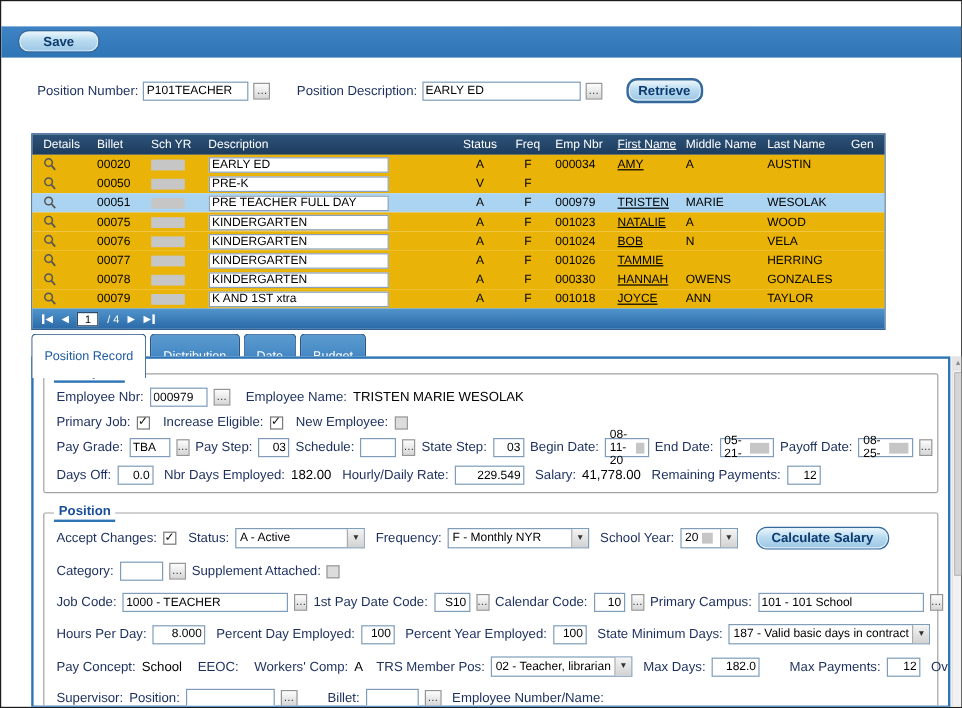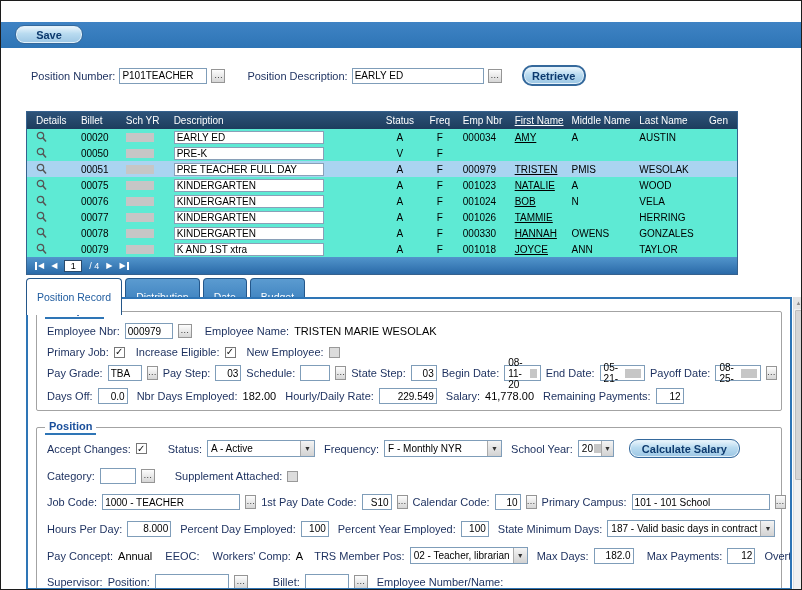--- a/index.html
+++ b/index.html
@@ -10,37 +10,37 @@
   
   .topbar { position:absolute; left:0; top:0; width:800px; height:21px; background:#1a3e7e; color:#fff; }
   .crumb { position:absolute; left:13px; top:4px; font-size:11px; font-weight:bold; }
   .timer { position:absolute; left:493px; top:4px; font-size:11px; font-weight:bold; }
   .savebar { position:absolute; left:0; top:21px; width:800px; height:26px; background:linear-gradient(#3f83c4,#2e75b6); }
 
   .btn { display:inline-flex; align-items:center; justify-content:center; border:1px solid #35699c; border-radius:9px;
          background:linear-gradient(#eef7fd,#b9dbf0 45%,#9cc6e4); color:#0d3a6e; font-weight:bold; font-size:11px;
          box-shadow:inset 0 0 0 1px #e3f1fa; cursor:default; }
   .save-btn { position:absolute; left:14px; top:3px; width:68px; height:19px; }
-  .retrieve-btn { width:64px; height:21px; border-width:2px; margin-left:16px;border-radius:10px; }
+  .retrieve-btn { width:64px; height:21px; border-width:2px; margin-left:16px; }
 
   
   .retrieve-row { position:absolute; left:30px; top:64px; display:flex; align-items:center; gap:4px; font-size:11px; }
   .lbl { color:#1b2f5e; font-size:11px; white-space:nowrap; }
   .val { color:#000; font-size:11px; white-space:nowrap; }
   input.fld { height:16px; border:1px solid #7f9db9; font-family:"Liberation Sans",sans-serif; font-size:10px; padding:0 2px; background:#fff; color:#000; }
   input.fld.num { text-align:right; }
   .dots { width:14px; height:14px; border:1px solid #959595; background:linear-gradient(#fdfdfd,#d6d6d6); font-size:9px; line-height:8px;
           display:inline-flex; align-items:flex-start; justify-content:center; color:#333; padding-top:1px; }
   .sp14 { width:14px; }
 
   
   .grid { position:absolute; left:25px; top:110px; width:712px; border:1px solid #35618e; font-size:10px; }
   .ghead, .grow { display:flex; align-items:center; }
   .ghead { background:linear-gradient(#2d5379,#1d3c5d); color:#fff; height:17px; }
-  .grow { height:16px; background:#5eead4; color:#000; }
+  .grow { height:16px; background:#eab308; color:#000; }
   .grow.sel { background:#aad4f1; }
   .cell { padding-left:4px; overflow:hidden; white-space:nowrap; height:100%; display:flex; align-items:center; }
   .c-det{width:50px; padding-left:9px;} .c-bil{width:45px;} .c-sch{width:48px;} .c-desc{width:210px;}
   .c-sta{width:42px; justify-content:center; padding-left:0;} .c-frq{width:38px; justify-content:center; padding-left:0;}
   .c-emp{width:52px;} .c-fst{width:57px;text-decoration:underline;} .c-mid{width:68px;} .c-lst{width:70px;} .c-gen{width:32px;}
   .descbox { display:inline-block; width:150px; height:13px; border:1px solid #8aa0b8; background:#fff; padding:0 2px; overflow:hidden; line-height:11px; }
   .redact { display:inline-block; background:#c6c6c6; height:9px; }
   .mag svg { display:block; }
   .pager { height:17px; background:linear-gradient(#5295cc,#2a6aa8); display:flex; align-items:center; gap:7px; padding:0 8px; color:#fff; }
   .pgi { font-size:8px; color:#fff; line-height:1; cursor:default; }
@@ -173,21 +173,21 @@
       <div class="cell c-sch">
           <span class="redact" style="width:28px"></span>
         </div>
       <div class="cell c-desc">
           <span class="descbox">PRE TEACHER FULL DAY</span>
         </div>
       <div class="cell c-sta">A</div>
       <div class="cell c-frq">F</div>
       <div class="cell c-emp">000979</div>
       <div class="cell c-fst">TRISTEN</div>
-      <div class="cell c-mid">PMIS</div>
+      <div class="cell c-mid">MARIE</div>
       <div class="cell c-lst">WESOLAK</div>
       <div class="cell c-gen"></div>
     </div>
 
     <div class="grow">
       <div class="cell c-det">
           <span class="mag">
             <svg width="11" height="12" viewBox="0 0 11 12">
               <circle cx="4.5" cy="4.5" r="3.2" fill="none" stroke="#555" stroke-width="1.2"></circle>
               <line x1="7" y1="7" x2="10" y2="10.5" stroke="#555" stroke-width="1.5"></line>
@@ -391,44 +391,44 @@
         <input class="fld num" style="width: 28px;" value="12">
       </div>
     </div>
 
     <div class="groupbox" style="margin-top:16px; height:220px;">
       <span class="legend">Position</span>
 
       <div class="frow" style="margin-bottom:10px">
         <span class="lbl">Accept Changes:</span>
         <span class="cb on">✓</span>
-        <span class="lbl" style="margin-left:16px">Status:</span>
+        <span class="lbl" style="margin-left:5px">Status:</span>
         <span class="selbox" style="width:108px">
             <span class="txt">A - Active</span>
             <span class="selarrow">▼</span>
           </span>
         <span class="lbl" style="margin-left:4px">Frequency:</span>
         <span class="selbox" style="width:118px">
             <span class="txt">F - Monthly NYR</span>
             <span class="selarrow">▼</span>
           </span>
         <span class="lbl" style="margin-left:4px">School Year:</span>
-        <span class="selbox" style="width:36px">
+        <span class="selbox" style="width:48px">
             <span class="txt">20</span>
             <span class="redact" style="width:9px"></span>
             <span class="selarrow">▼</span>
           </span>
         <button class="btn calc-btn">Calculate Salary</button>
       </div>
 
       <div class="frow" style="margin-bottom:10px">
         <span class="lbl">Category:</span>
         <input class="fld" style="width: 36px;" value="">
         <button class="dots">…</button>
-        <span class="lbl" style="margin-left:15px">Supplement Attached:</span>
+        <span class="lbl" style="margin-left:0">Supplement Attached:</span>
         <span class="cb dis"></span>
       </div>
 
       <div class="frow" style="margin-bottom:10px">
         <span class="lbl">Job Code:</span>
         <input class="fld" style="width: 168px;" value="1000 - TEACHER">
         <button class="dots">…</button>
         <span class="lbl">1st Pay Date Code:</span>
         <input class="fld num" style="width: 30px;" value="S10">
         <button class="dots">…</button>
@@ -451,32 +451,32 @@
         <input class="fld num" style="width: 28px;" value="100">
         <span class="lbl" style="margin-left:4px">State Minimum Days:</span>
         <span class="selbox" style="width:186px">
             <span class="txt">187 - Valid basic days in contract</span>
             <span class="selarrow">▼</span>
           </span>
       </div>
 
       <div class="frow" style="margin-bottom:10px">
         <span class="lbl">Pay Concept:</span>
-        <span class="val">Annual</span>
+        <span class="val">School</span>
         <span class="lbl" style="margin-left:8px">EEOC:</span>
         <span class="lbl" style="margin-left:8px">Workers' Comp:</span>
         <span class="val">A</span>
         <span class="lbl" style="margin-left:6px">TRS Member Pos:</span>
         <span class="selbox" style="width:128px">
             <span class="txt">02 - Teacher, librarian</span>
             <span class="selarrow">▼</span>
           </span>
         <span class="lbl" style="margin-left:4px">Max Days:</span>
         <input class="fld num" style="width: 40px;" value="182.0">
-        <span class="lbl" style="margin-left:8px">Max Payments:</span>
+        <span class="lbl" style="margin-left:20px">Max Payments:</span>
         <input class="fld num" style="width: 28px;" value="12">
         <span class="lbl" style="margin-left:4px">Overtime Eligible:</span>
 
       </div>
 
       <div class="frow" style="margin-bottom:8px">
         <span class="lbl">Supervisor:</span>
         <span class="lbl">Position:</span>
         <input class="fld" style="width: 74px;" value="">
         <button class="dots">…</button>

